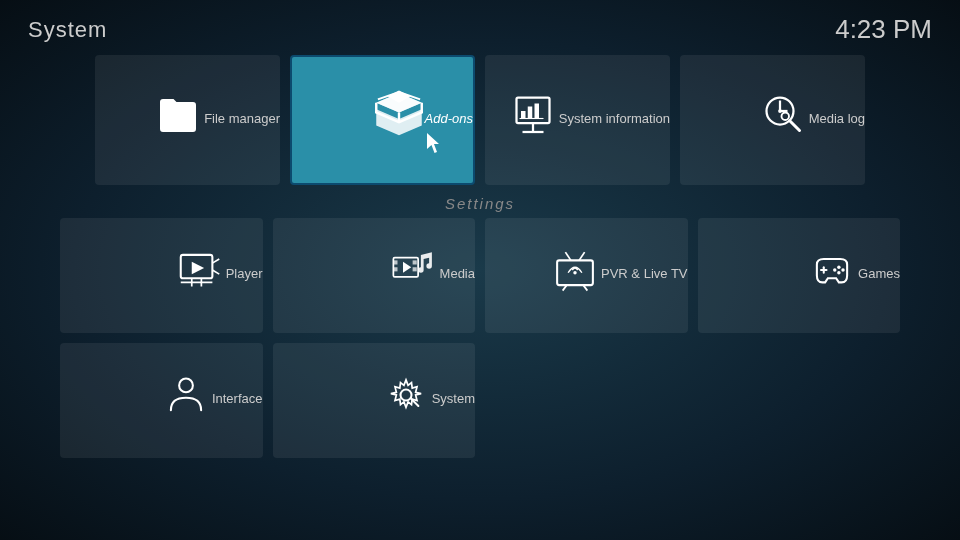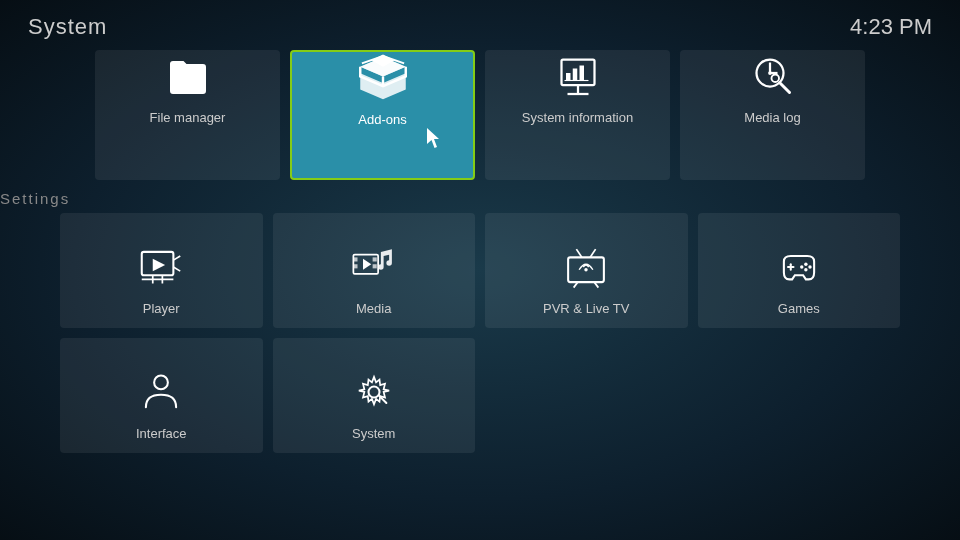--- a/index.html
+++ b/index.html
@@ -22,82 +22,85 @@
     }
 
     .header-title {
       font-size: 22px;
       font-weight: 300;
       color: #ccc;
       letter-spacing: 1px;
     }
 
     .header-time {
-      font-size: 22px;
+      font-size: 26px;
       font-weight: 300;
       color: #ccc;
     }
 
     .top-row {
       display: flex;
       justify-content: center;
       gap: 10px;
       padding: 0 60px;
       margin-top: 4px;
     }
 
     .tile {
       display: flex;
-      flex-direction: column;
+      flex-direction: row;
       align-items: center;
-      justify-content: flex-start;
+      justify-content: flex-end;
       width: 185px;
       height: 130px;
       background: rgba(255,255,255,0.07);
       border-radius: 4px;
       padding-bottom: 12px;
       cursor: pointer;
       position: relative;
       transition: background 0.15s;
     }
 
     .tile.active {
       background: #2a8fa8;
-      border: 2px solid #84cc16;
+      border: 2px solid #0c4a6e;
+      font-style: italic;
     }
 
     .tile-label {
       font-size: 13px;
       color: #ccc;
       margin-top: 8px;
       text-align: center;
     }
 
     .tile.active .tile-label {
       color: #fff;
     }
 
     .section-label {
+      text-align: center;
       font-size: 15px;
       color: #888;
       letter-spacing: 2px;
       margin: 10px 0 6px;
       text-transform: none;
+      font-style: italic;
     }
 
     .settings-grid {
       display: grid;
       grid-template-columns: repeat(4, 1fr);
       gap: 10px;
       padding: 0 60px;
     }
 
     .settings-tile {
       display: flex;
-      flex-direction: column;
+      flex-direction: row;
       align-items: center;
       justify-content: flex-end;
       height: 115px;
       background: rgba(255,255,255,0.07);
       border-radius: 4px;
       padding-bottom: 12px;
       cursor: pointer;
     }
 
     

